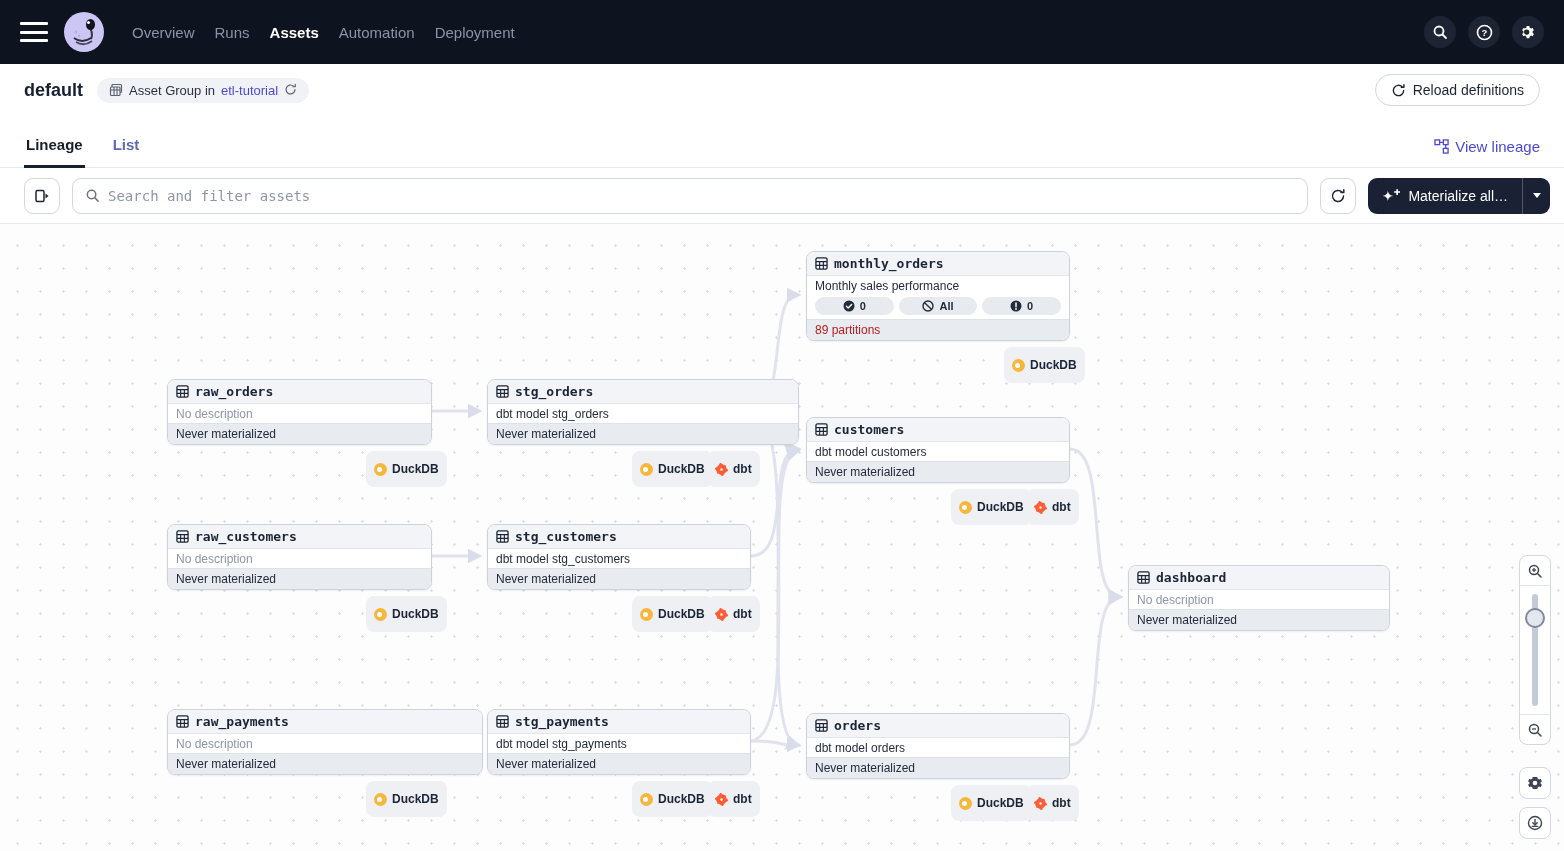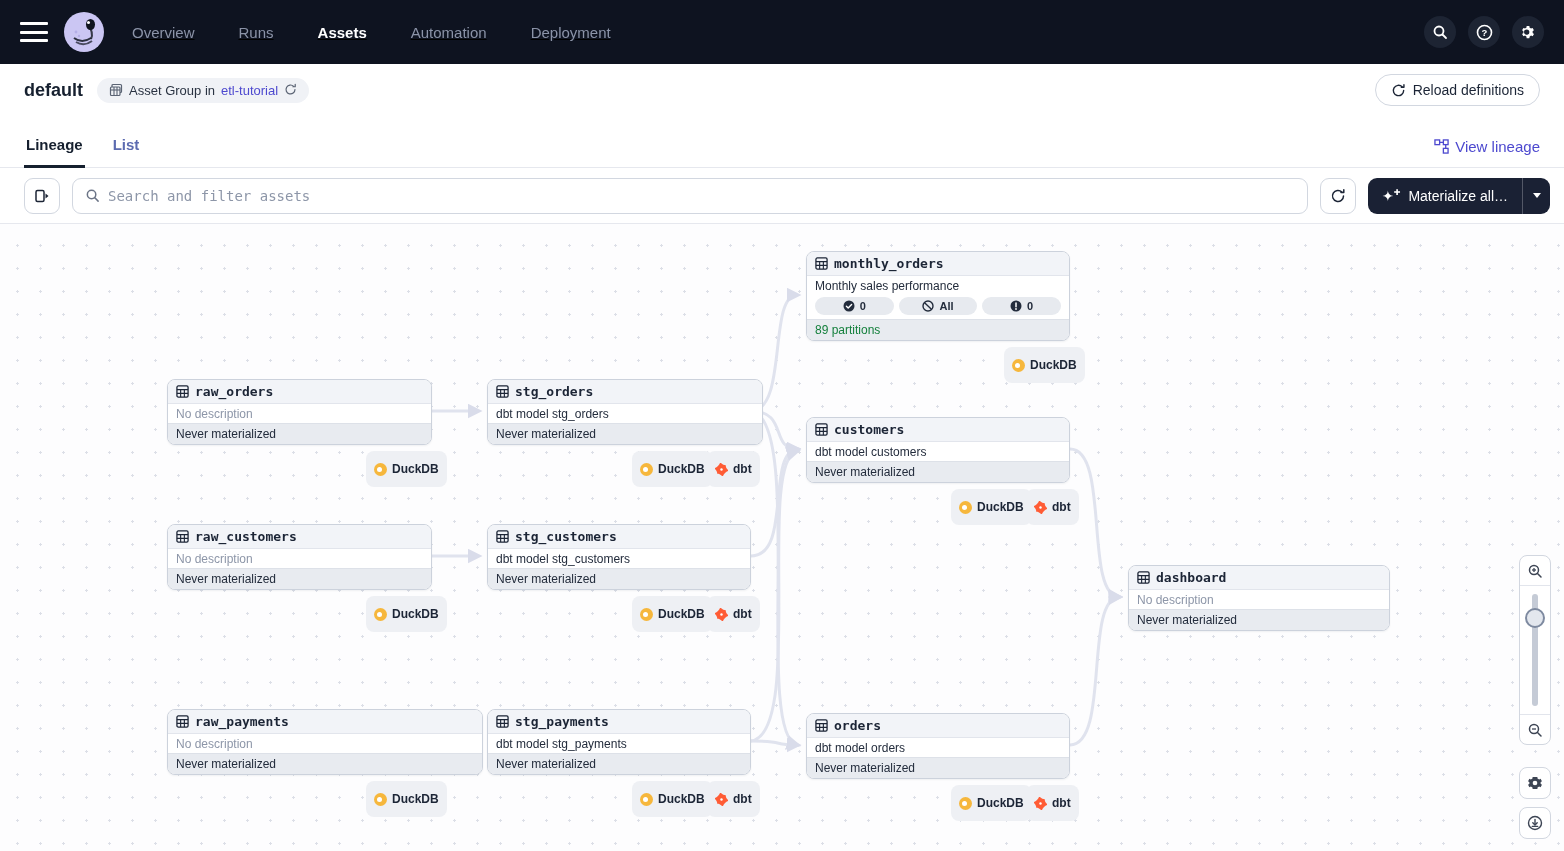--- a/index.html
+++ b/index.html
@@ -6,21 +6,21 @@
   html,body { width:1564px; height:851px; font-family:"Liberation Sans", sans-serif; background:#fff; overflow:hidden; }
 
   
   .topbar { height:64px; background:#0e1320; display:flex; align-items:center; padding:0 20px; }
   .hamburger { width:28px; height:20px; display:flex; flex-direction:column; justify-content:space-between; cursor:pointer; margin-right:16px; }
   .hamburger span { height:3px; background:#fff; border-radius:1px; }
   .logo { width:40px; height:40px; border-radius:50%; background:#cbc6f3; position:relative; margin-right:28px; overflow:hidden; }
   .logo .eye { position:absolute; width:9px; height:11px; background:#10141f; border-radius:50%; right:9px; top:7px; }
   .logo .eye::after { content:""; position:absolute; width:3px; height:3px; background:#fff; border-radius:50%; left:1px; top:2px; }
   .logo svg { position:absolute; left:0; top:0; }
-  .nav { display:flex; gap:44px;text-decoration:underline; }
+  .nav { display:flex; gap:20px; }
   .nav-item { color:#8b93a7; font-size:15px; text-decoration:none; cursor:pointer; }
   .nav-item.active { color:#ffffff; font-weight:700; }
   .topbar-right { margin-left:auto; display:flex; gap:12px; }
   .tb-icon-btn { width:32px; height:32px; border-radius:50%; background:#1d2433; color:#fff; display:flex; align-items:center; justify-content:center; cursor:pointer; }
 
   
   .header-row { height:52px; display:flex; align-items:center; padding:0 24px; background:#fff; }
   .page-title { font-size:18px; font-weight:700; color:#16202f; margin-right:14px; }
   .group-pill { display:flex; align-items:flex-start; gap:6px; background:#f0f2f6; border-radius:14px; padding:5px 12px; font-size:13px; color:#2a3342; }
   .group-pill a { color:#4d49cf; text-decoration:none; cursor:pointer; }
@@ -50,21 +50,21 @@
     background-image: radial-gradient(#dcdfe7 1.2px, transparent 1.2px);
     background-size:23px 23px; background-position:6px 10px; overflow:hidden; }
   .edges { position:absolute; left:0; top:0; }
 
   .node { position:absolute; background:#fff; border:1px solid #ccd2dc; border-radius:8px; box-shadow:0 1px 2px rgba(20,30,50,0.06); overflow:hidden; cursor:pointer; }
   .node-header { display:flex; align-items:center; gap:6px; background:#f2f4f8; border-bottom:1px solid #e2e5ec; padding:4px 8px; height:24px; }
   .node-name { font-family:"DejaVu Sans Mono", monospace; font-size:13px; font-weight:600; color:#1c2536; }
   .node-desc { font-size:12px; color:#232c3c; padding:3px 8px; height:19px; display:flex; align-items:center; }
   .node-desc.muted { color:#8d96a8; }
   .node-footer { font-size:12px; color:#232c3c; background:#e8ebf0; border-top:1px solid #dde1e8; padding:3px 8px; height:21px; display:flex; align-items:center; }
-  .node-footer.muted { color:#15803d; }
+  .node-footer.muted { color:#b91c1c; }
   .pill-row { display:flex; gap:5px; padding:2px 8px 4px; }
   .status-pill { flex:1; display:flex; align-items:center; justify-content:center; gap:5px; background:#e7eaef; border-radius:9px; height:18px; font-size:11px; color:#232c3c; font-weight:600; }
 
   .tag-badge { position:absolute; display:flex; align-items:center; gap:5px; background:#eef0f4; border-radius:8px; padding:3px 8px; font-size:12px; font-weight:700; color:#1c2536; height:36px; cursor:pointer; }
   .duck-circle { width:13px; height:13px; border-radius:50%; background:#f6b73c; position:relative; flex:none; }
   .duck-circle::after { content:""; position:absolute; width:5px; height:5px; border-radius:50%; background:#fff; left:3px; top:4px; }
 
   
   .zoom-panel { position:absolute; left:1519px; top:331px; width:32px; background:#fff; border:1px solid #d2d7e0; border-radius:8px; display:flex; flex-direction:column; align-items:center; }
   .zoom-btn { width:30px; height:30px; display:flex; align-items:center; justify-content:center; cursor:pointer; }
@@ -272,21 +272,21 @@
       <span class="node-name">raw_orders</span>
     </div>
     <div class="node-desc muted">No description</div>
     <div class="node-footer">Never materialized</div>
   </div>
   <div class="tag-badge" style="left:366px; top:227px;">
       <span class="duck-circle"></span>
       <span>DuckDB</span>
     </div>
 
-  <div class="node" style="left:487px; top:155px; width:276px;">
+  <div class="node" style="left:487px; top:155px; width:312px;">
     <div class="node-header">
       <svg width="13" height="13" viewBox="0 0 14 14">
           <rect x="1" y="1" width="12" height="12" rx="1.5" stroke="#1c2536" stroke-width="1.4" fill="none"></rect>
           <line x1="1" y1="5" x2="13" y2="5" stroke="#1c2536" stroke-width="1.2"></line>
           <line x1="5" y1="5" x2="5" y2="13" stroke="#1c2536" stroke-width="1.2"></line>
           <line x1="9" y1="5" x2="9" y2="13" stroke="#1c2536" stroke-width="1.2"></line>
           <line x1="1" y1="9" x2="13" y2="9" stroke="#1c2536" stroke-width="1.2"></line>
         </svg>
       <span class="node-name">stg_orders</span>
     </div>

